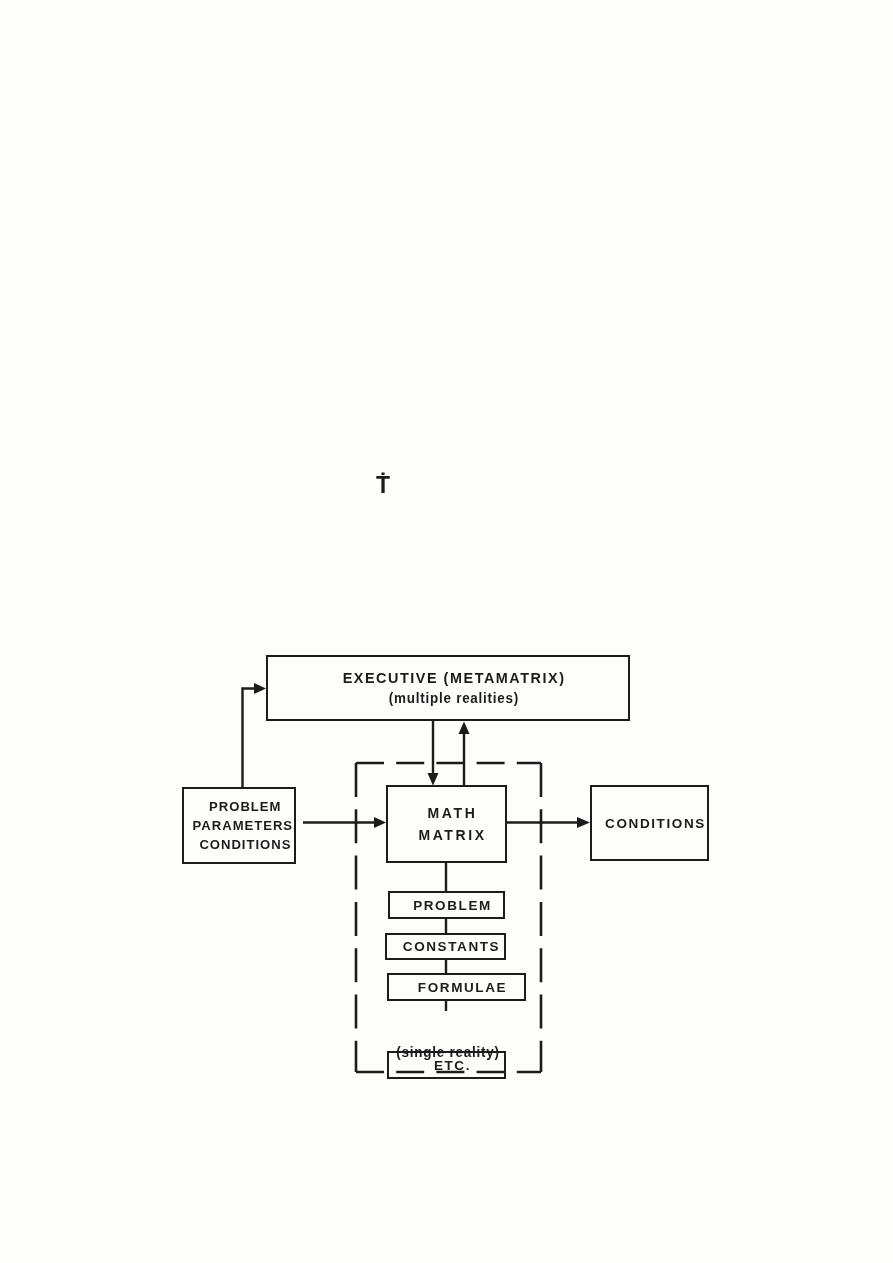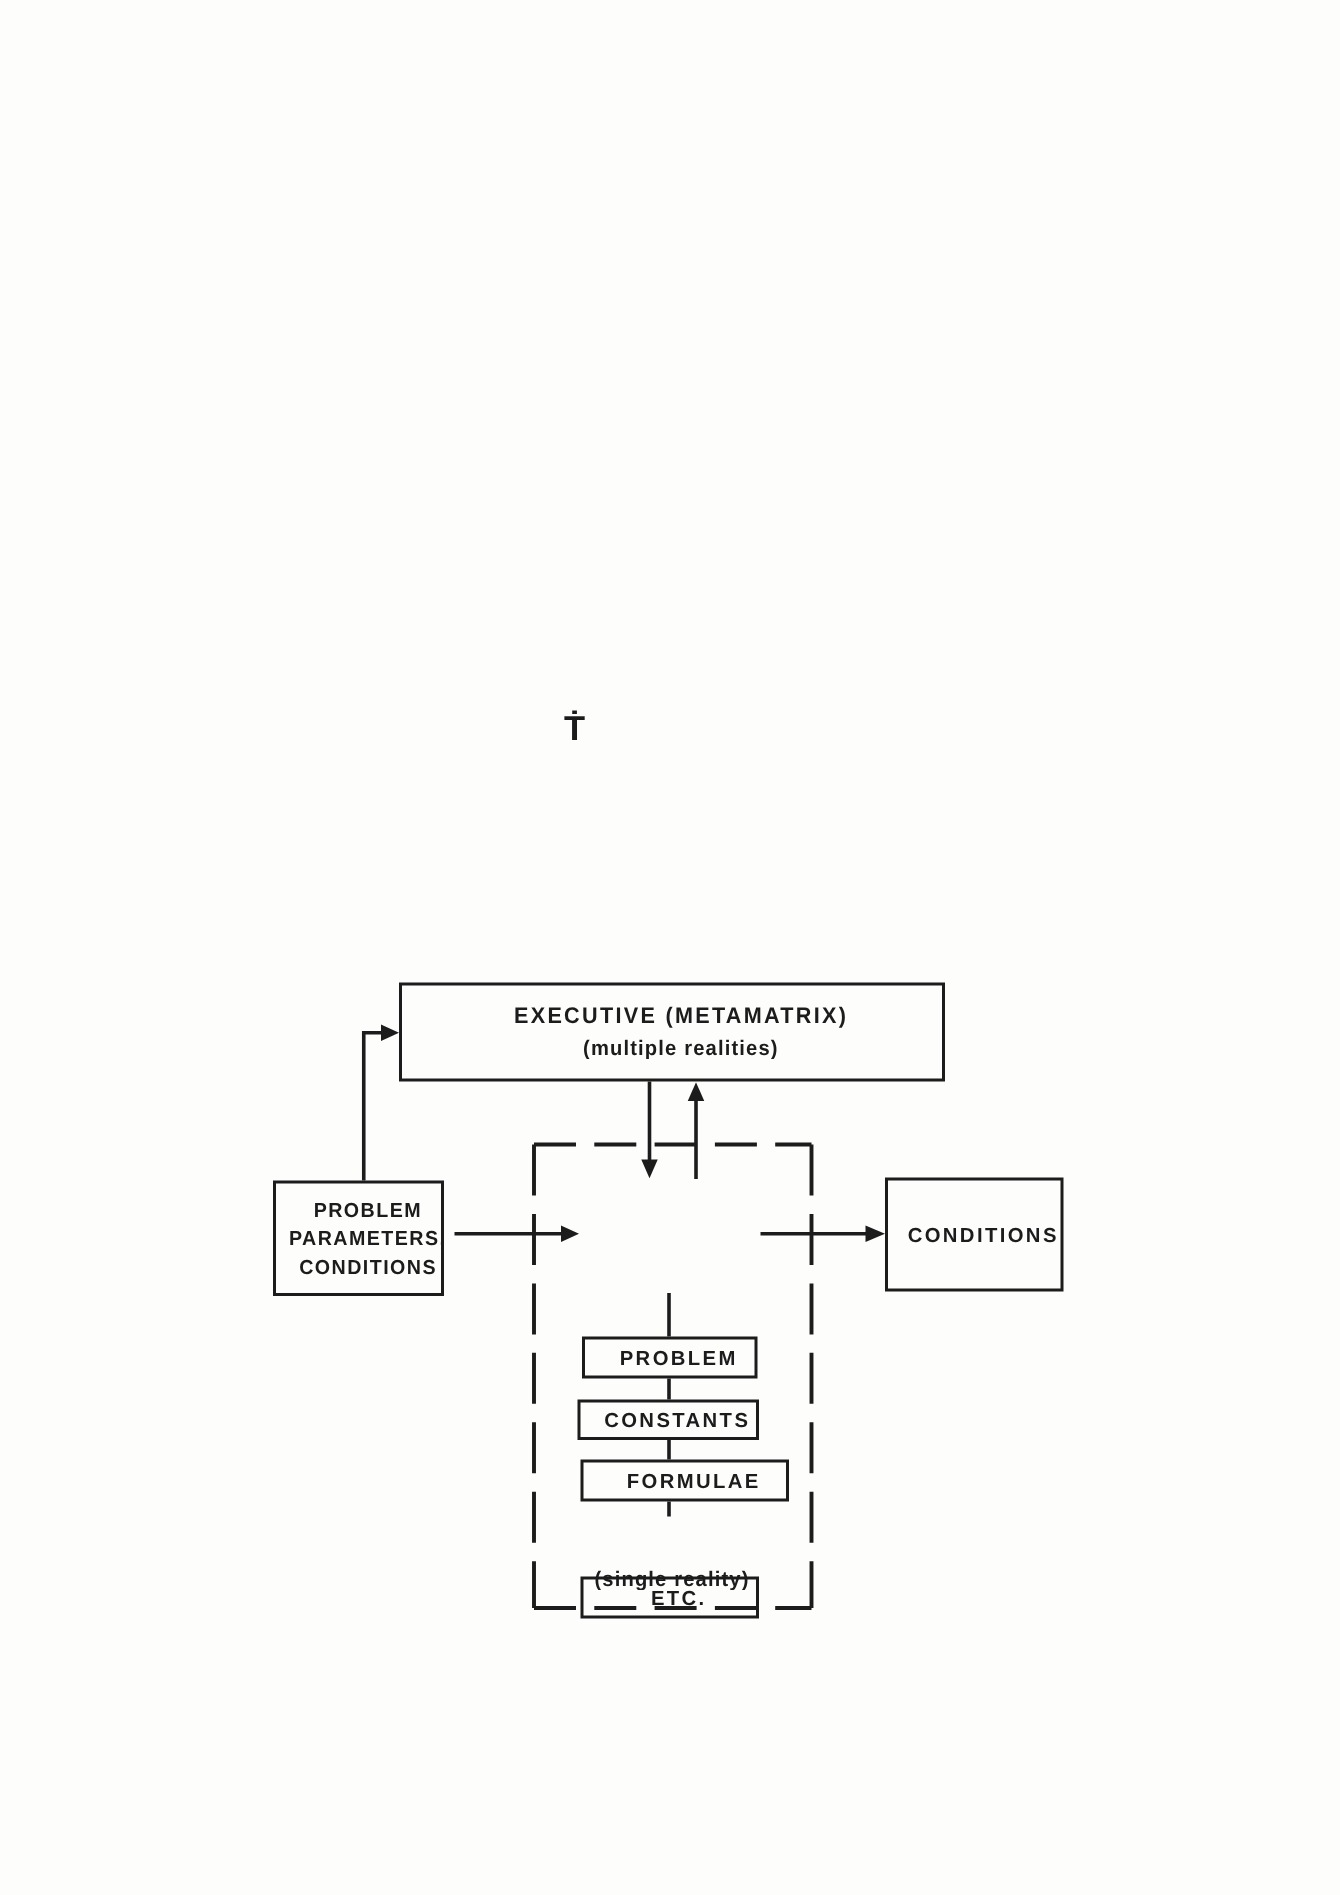--- a/index.html
+++ b/index.html
@@ -116,20 +116,24 @@
     <div class="t-main">EXECUTIVE (METAMATRIX)</div>
     <div class="t-sub">(multiple realities)</div>
   </div>
 
   <div class="box problem-box">
     <div class="t-problem">PROBLEM</div>
     <div class="t-problem">PARAMETERS,</div>
     <div class="t-problem">CONDITIONS</div>
   </div>
 
+  <div class="box math-box">
+    <div class="t-math">MATH</div>
+    <div class="t-math">MATRIX</div>
+  </div>
 
   <div class="box solutions-box">
     <div class="t-small">CONDITIONS</div>
   </div>
 
   <div class="box frames-box">
     <div class="t-small">PROBLEM</div>
   </div>
   <div class="box constants-box">
     <div class="t-small">CONSTANTS</div>

